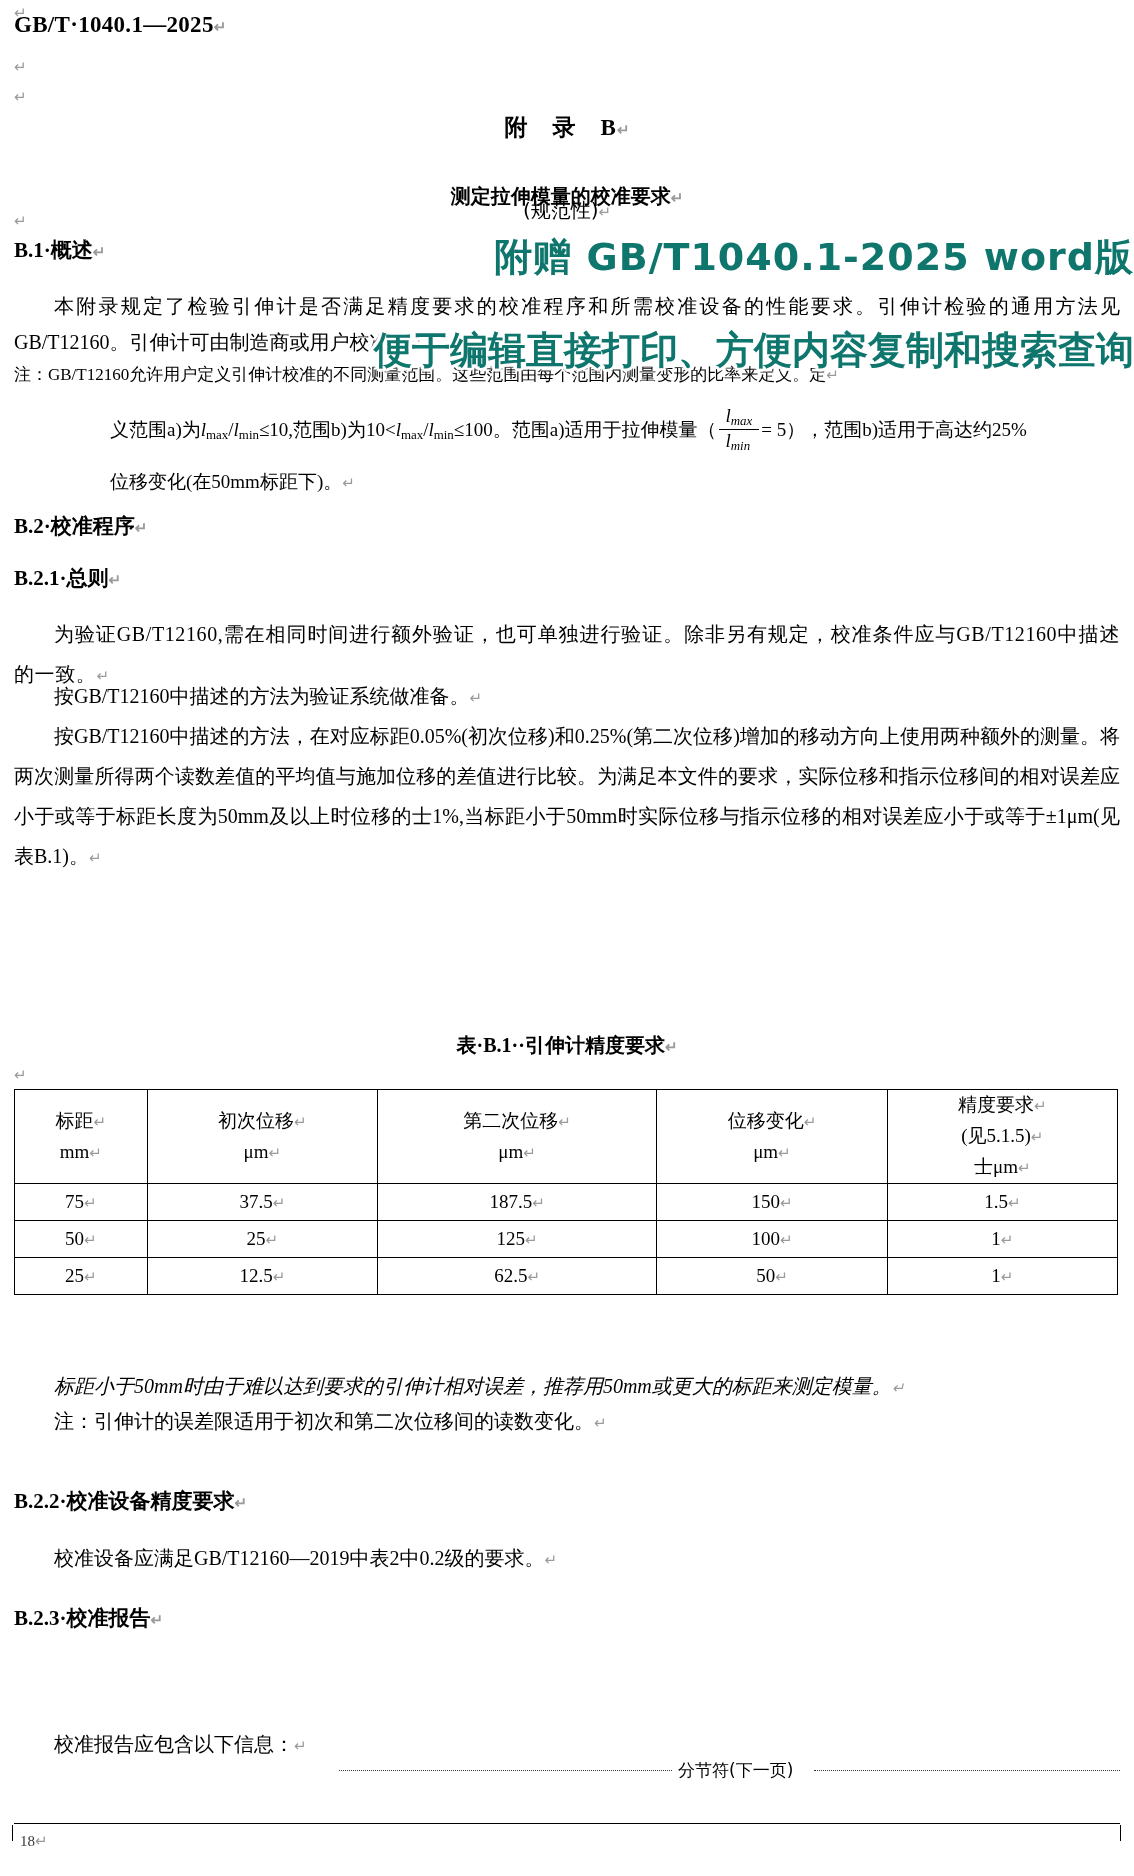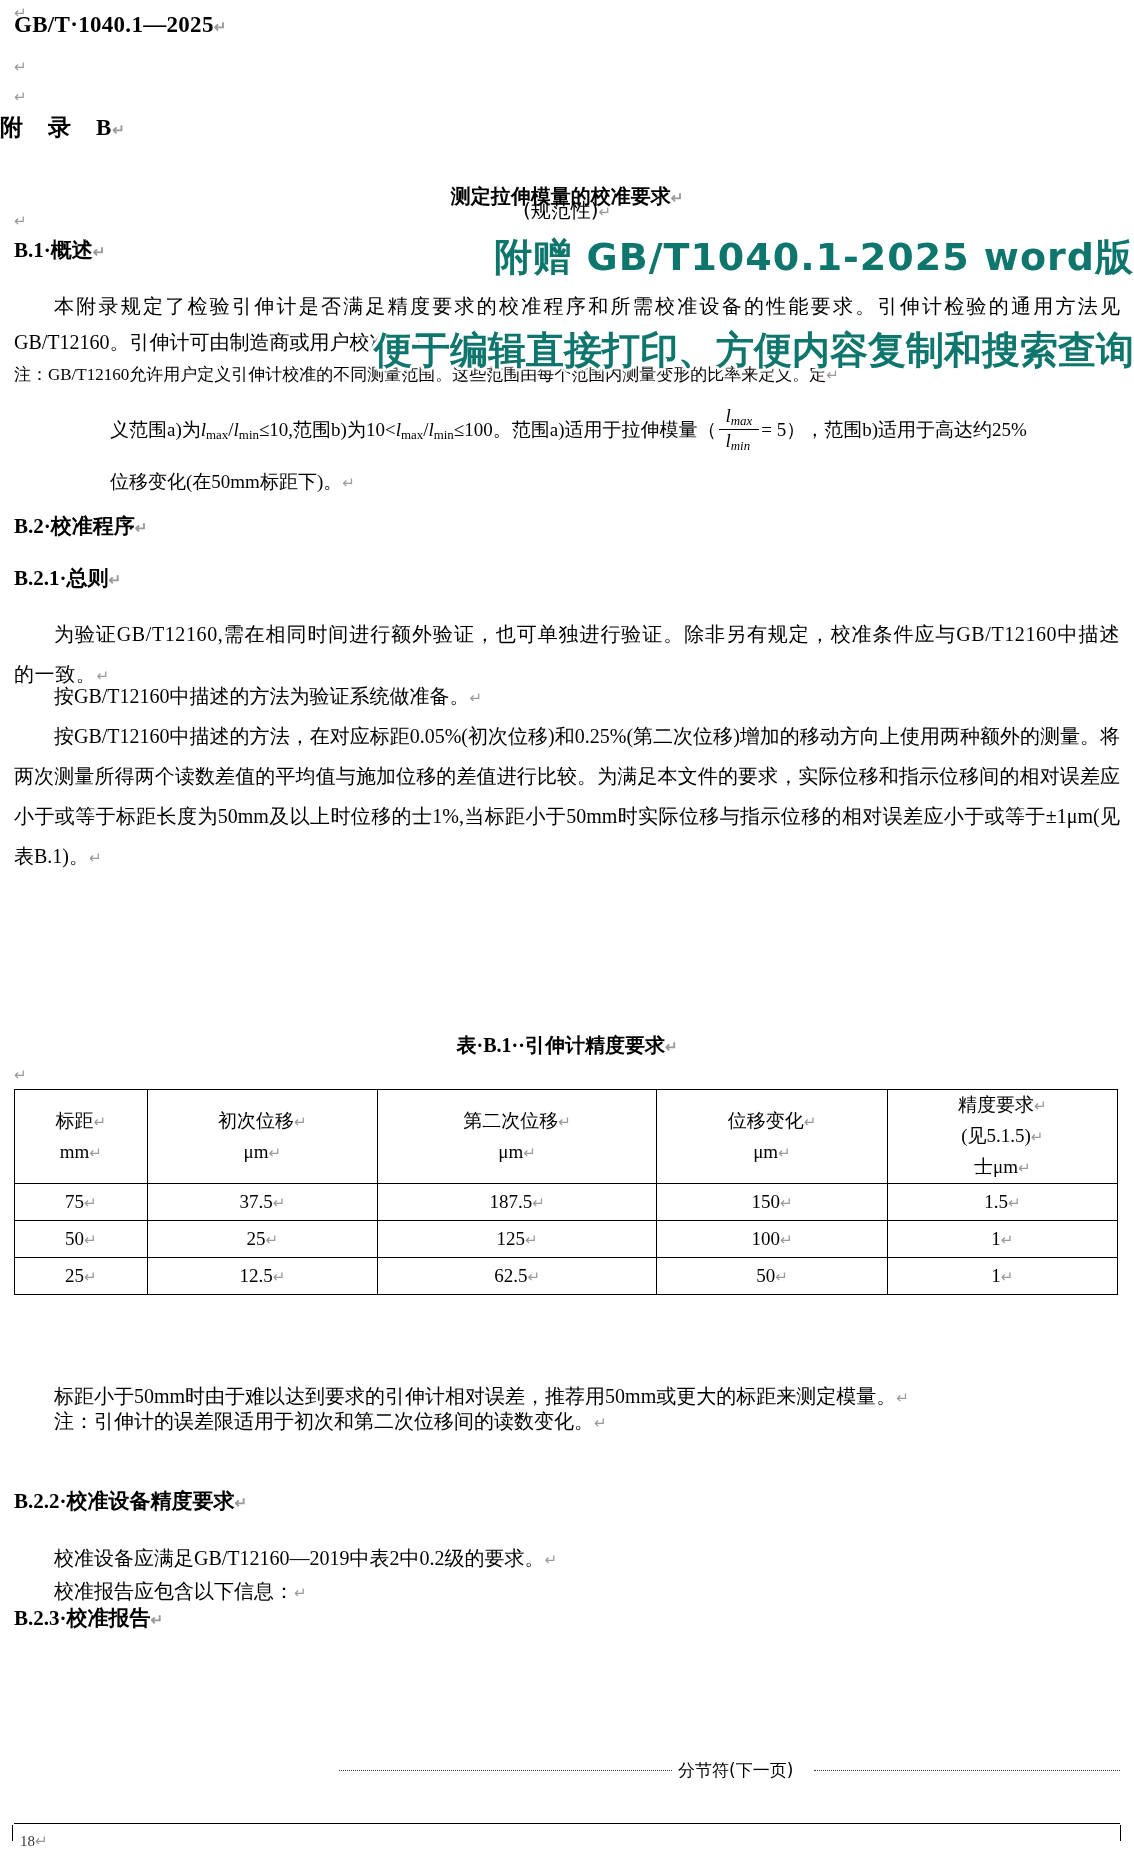--- a/index.html
+++ b/index.html
@@ -49,20 +49,21 @@
     font-size: 14px;
     color: #9a9a9a;
   }
 
   
   .title-annex {
     position: absolute;
     left: 0;
     right: 0;
     top: 112px;
+    text-align: center;
     font-size: 23px;
     font-weight: bold;
     letter-spacing: 1px;
   }
   .title-sub {
     position: absolute;
     left: 0;
     right: 0;
     top: 152px;
     text-align: center;
@@ -393,37 +394,37 @@
             <td class="dt">1<span class="pilcrow">↵</span></td>
           </tr>
         </tbody>
     </table>
   </div>
 
   <div class="para indent" style="top:1387px;margin-top:16px;">
     <span>注：引伸计的误差限适用于初次和第二次位移间的读数变化。</span><span class="pilcrow">↵</span>
   </div>
 
-  <div class="para indent" style="top:1368px; line-height:56px;">
+  <div class="para indent" style="top:1368px; line-height:36px;font-style:italic;">
     <span>标距小于50mm时由于难以达到要求的引伸计相对误差，推荐用50mm或更大的标距来测定模量。</span><span class="pilcrow">↵</span>
   </div>
 
   <div class="sec-head" style="top:1487px;">
     <span>B.2.2·校准设备精度要求</span><span class="pilcrow">↵</span>
   </div>
 
   <div class="para indent" style="top:1540px;">
     <span>校准设备应满足GB/T12160—2019中表2中0.2级的要求。</span><span class="pilcrow">↵</span>
   </div>
 
   <div class="sec-head" style="top:1604px;">
     <span>B.2.3·校准报告</span><span class="pilcrow">↵</span>
   </div>
 
-  <div class="para indent" style="top:1573px;">
+  <div class="para indent" style="top:1726px;">
     <span>校准报告应包含以下信息：</span><span class="pilcrow">↵</span>
   </div>
 
   <div class="sec-break">
     <span class="dots-l"></span>
     <span class="sb-label">分节符(下一页)</span>
     <span class="dots-r"></span>
   </div>
 
   <div class="footer-rule"></div>

